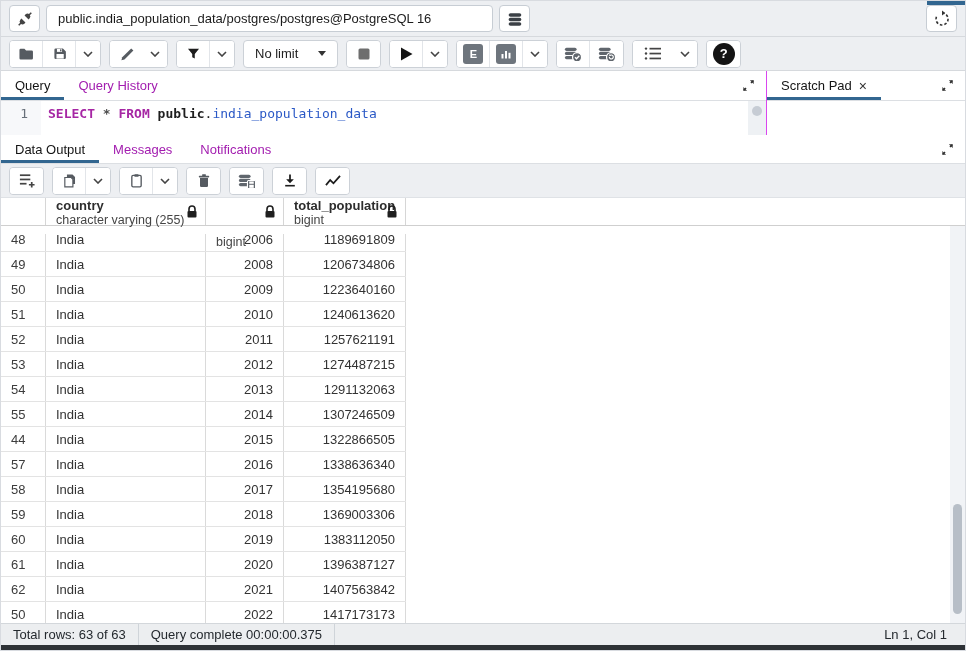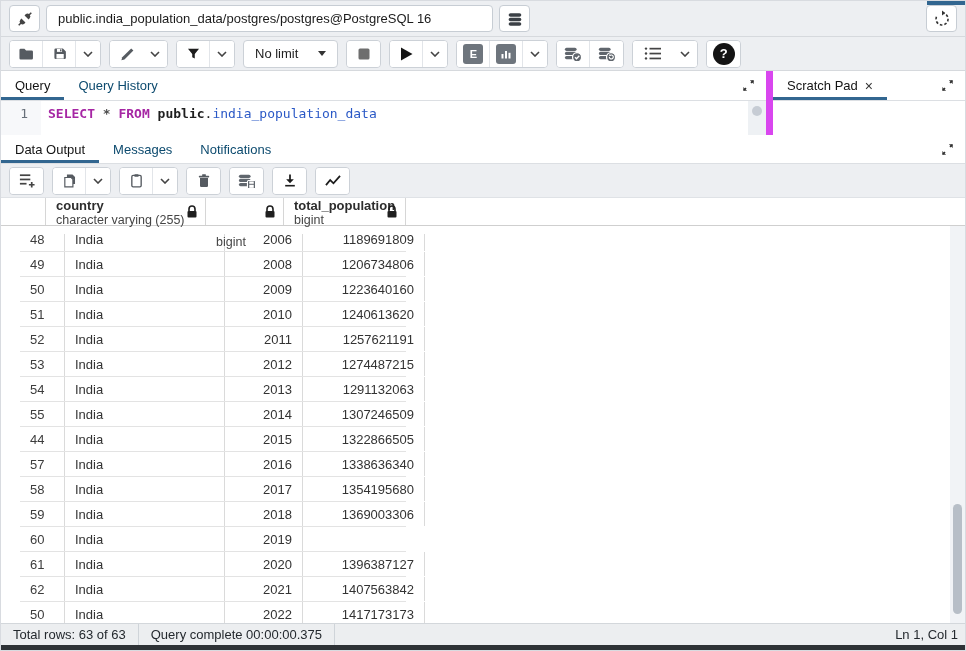--- a/index.html
+++ b/index.html
@@ -33,23 +33,23 @@
     display:flex; align-items:center; gap:20px; padding:0 11px; font-size:13px; color:#222; cursor:pointer; }
   .caret{ width:0; height:0; border-left:4px solid transparent; border-right:4px solid transparent; border-top:5px solid #333; }
   .sq-badge{ width:20px; height:20px; border-radius:3px; background:#6e757d; color:#fff;
     display:flex; align-items:center; justify-content:center; font-size:11px; font-weight:bold; }
   .help-circle{ width:22px; height:22px; border-radius:50%; background:#141414; color:#fff;
     display:flex; align-items:center; justify-content:center; font-size:13px; font-weight:bold; }
   
   .split{ height:64px; flex:0 0 64px; display:flex; }
   .pane{ display:flex; flex-direction:column; background:#fff; }
   .editor-pane{ width:765px; flex:0 0 765px; }
-  .scratch-pane{ flex:1; border-left:7px solid #d946ef; }
+  .scratch-pane{ flex:1; border-left:1px solid #d946ef; }
   .tabs{ height:30px; flex:0 0 30px; display:flex; align-items:stretch; background:#fff; border-bottom:1px solid #dcdfe3; }
-  .tab{ padding:3px 14px 0 14px; display:flex; align-items:center; gap:7px; font-size:13px; color:#0c4a6e;
+  .tab{ padding:3px 14px 0 14px; display:flex; align-items:center; gap:7px; font-size:13px; color:#a21caf;
     border-bottom:3px solid transparent; cursor:pointer; white-space:nowrap; }
   .tab.active{ border-bottom-color:#326690; color:#141414; }
   .tab .close-x{ font-size:14px; color:#333; line-height:1; }
   .expand-btn{ width:36px; display:flex; align-items:center; justify-content:center; cursor:pointer; }
   .editor-body{ flex:1; display:flex; background:#fff; }
   .gutter{ width:40px; flex:0 0 40px; background:#f7f8fa; font-family:"DejaVu Sans Mono", monospace;
     font-size:13px; color:#68707a; display:flex; justify-content:flex-end; padding:5px 13px 0 0; }
   .code{ flex:1; font-family:"DejaVu Sans Mono", monospace; font-size:13px; padding:5px 0 0 7px; white-space:pre; cursor:text; }
   .code .kw{ color:#a626a4; font-weight:bold;text-align:right; }
   .code .op{ color:#4d4d4d; font-weight:bold; }
@@ -70,35 +70,35 @@
   .hcell{ position:relative; border-right:1px solid #d6d6d6; background:#fff; padding:3px 24px 0 10px;
     display:flex; flex-direction:column; justify-content:center; cursor:pointer; }
   .hcell .cname{ font-size:13px; font-weight:bold; color:#2d2d2d; line-height:15px; }
   .hcell .ctype{ font-size:12.5px; color:#454545; line-height:15px; white-space:nowrap; }
   .hcell .lock{ position:absolute; right:7px; top:50%; transform:translateY(-50%); }
   .hcell.corner{ width:45px; flex:0 0 45px; padding:0; }
   .w-country{ width:160px; flex:0 0 160px; }
   .w-year{ width:78px; flex:0 0 78px;gap:44px; }
   .w-pop{ width:122px; flex:0 0 122px; }
   .grid-body{ position:absolute; top:36px; left:0; right:0; bottom:0; overflow:hidden; }
-  .rows{ transform:translateY(-7px); width:405px;padding-left:19px; }
+  .rows{ transform:translateY(-7px); width:405px; }
   .grow{ display:flex; height:25px; border-bottom:1px solid #e3e3e3; background:#fff; }
   .cell{ border-right:1px solid #dadada; display:flex; align-items:center; padding:0 10px;
     font-size:13px; color:#333; overflow:hidden; white-space:nowrap; cursor:cell; }
   .cell.num{ width:45px; flex:0 0 45px; color:#3c3c3c; }
   .cell.country{ width:160px; flex:0 0 160px; }
   .cell.year{ width:78px; flex:0 0 78px; justify-content:flex-end; }
   .cell.pop{ width:122px; flex:0 0 122px; justify-content:flex-end; }
   .vscroll{ position:absolute; top:0; right:0; bottom:0; width:15px; background:#f1f3f6; }
   .vthumb{ position:absolute; top:306px; right:3px; width:9px; height:110px; border-radius:5px; background:#b7bec7; cursor:grab; }
   
   .statusbar{ height:22px; flex:0 0 22px; background:#eceef0; border-top:1px solid #d3d7db;
     display:flex; align-items:stretch; font-size:13px; color:#24292e; }
   .seg{ display:flex; align-items:center; padding:0 12px; border-right:1px solid #cfd4d9; }
-  .seg.right{ margin-left:auto; border-right:none; padding-right:7px; }
+  .seg.right{ margin-left:auto; border-right:none; padding-right:18px; }
   .bottom-strip{ height:5px; flex:0 0 5px; background:#2e3236; }
   svg{ display:block; }
 </style>
 </head>
 <body>
 
 <div class="app">
 
   <div class="connbar">
     <div class="icon-btn">
@@ -587,20 +587,21 @@
     <div class="cell num">59</div>
     <div class="cell country">India</div>
     <div class="cell year">2018</div>
     <div class="cell pop">1369003306</div>
   </div>
 
   <div class="grow">
     <div class="cell num">60</div>
     <div class="cell country">India</div>
     <div class="cell year">2019</div>
+    <div class="cell pop">1383112050</div>
   </div>
 
   <div class="grow">
     <div class="cell num">61</div>
     <div class="cell country">India</div>
     <div class="cell year">2020</div>
     <div class="cell pop">1396387127</div>
   </div>
 
   <div class="grow">

